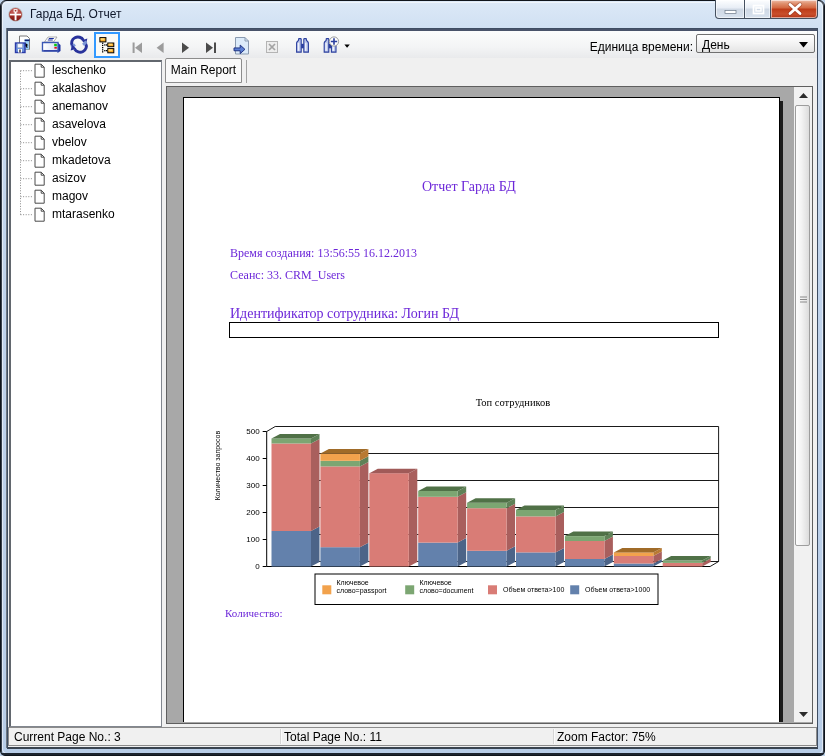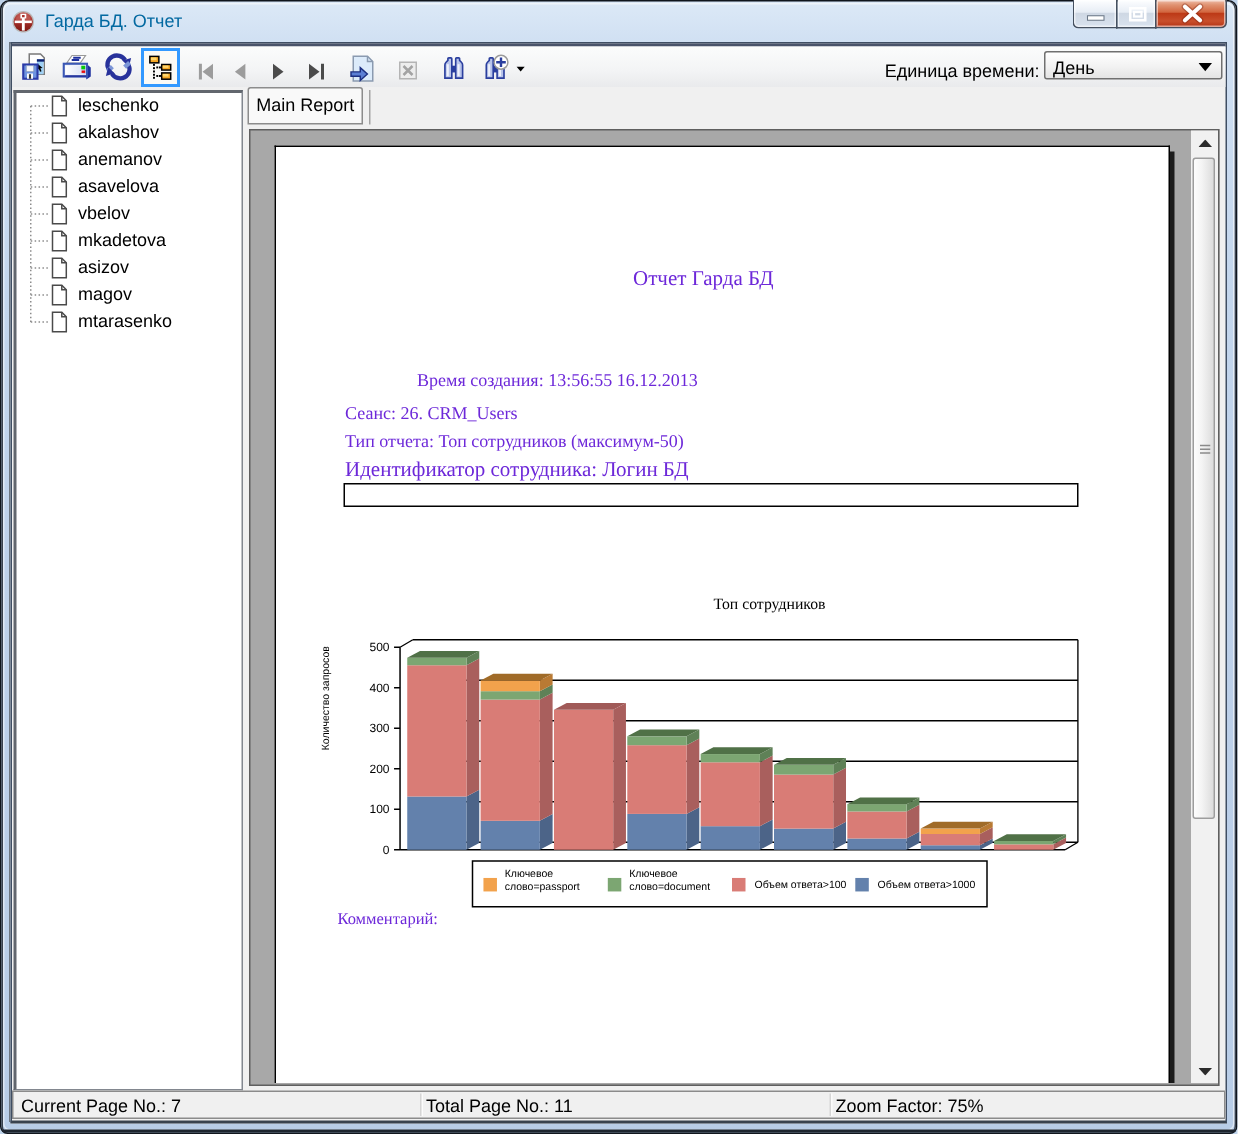--- a/index.html
+++ b/index.html
@@ -13,21 +13,21 @@
   background:linear-gradient(180deg,#dce9f7 0%,#cfdff2 4%,#c3d6ed 26%,#bed1ea 50%,#b8cde7 100%);
   border:1px solid #10151c; border-radius:6px 6px 5px 5px;
   box-shadow: inset 1px 0 0 rgba(14,18,26,0.75), inset -1px 0 0 rgba(14,18,26,0.75);
 }
 .vln { position:absolute; top:28px; width:1px; height:720px; background:#6e7781; }
 #glass::after { 
   content:""; position:absolute; left:1px; top:1px; right:1px; bottom:1px;
   border:1px solid rgba(255,255,255,0.55); border-radius:5px; pointer-events:none;
 }
 #titlebar { position:absolute; left:0; top:0; width:825px; height:28px; }
-#apptitle { position:absolute; left:30px; top:7px; font-size:12px; color:#0369a1; }
+#apptitle { position:absolute; left:30px; top:7px; font-size:12px; color:#0f172a; }
 
 .capbtn { position:absolute; top:0; height:19px; border:1px solid #45505f; border-top:none; box-shadow:inset 0 0 0 1px rgba(255,255,255,0.55); }
 #btnmin { left:715px; width:30px; border-radius:0 0 0 4px;
   background:linear-gradient(180deg,#fdfeff 0%,#e7edf5 45%,#cfd8e4 50%,#d8e2ee 100%); }
 #btnmax { left:744px; width:27px;
   background:linear-gradient(180deg,#fdfeff 0%,#e7edf5 45%,#cfd8e4 50%,#d8e2ee 100%); }
 #btnclose { left:770px; width:48px; border-radius:0 0 4px 0;
   background:linear-gradient(180deg,#efc0ad 0%,#e09372 18%,#d2663f 45%,#bd3a17 50%,#c94f2c 78%,#b33315 100%); }
 
 
@@ -277,23 +277,22 @@
         <path d="M4.5 5 L9 0 H0 Z" fill="#2b2b2b"></path>
       </svg>
   </div>
   <div id="vsbthumb">
       <svg class="abs" style="left:4px;top:190px" width="7" height="7" viewBox="0 0 7 7">
         <path d="M0 1 H7 M0 3.5 H7 M0 6 H7" stroke="#8a8a8a" stroke-width="1"></path>
       </svg>
     </div>
 
   <div class="ser" style="left:414px;top:150px;font-size:14px;">Отчет Гарда БД</div>
-  <div class="ser" style="left:222px;top:217px;font-size:12px;margin-left:48px;">Время создания: 13:56:55 16.12.2013</div>
-  <div class="ser" style="left:222px;top:239px;font-size:12px;">Сеанс: 26. CRM_Users</div>
-  <div class="ser" style="left:222px;top:258px;font-size:12px;">Тип отчета: Топ сотрудников (максимум-50)</div>
+  <div class="ser" style="left:222px;top:217px;font-size:12px;">Время создания: 13:56:55 16.12.2013</div>
+  <div class="ser" style="left:222px;top:239px;font-size:12px;">Сеанс: 33. CRM_Users</div>
   <div class="ser" style="left:222px;top:277px;font-size:14px;">Идентификатор сотрудника: Логин БД</div>
   <div id="intbox" style="left:221px;top:293px;"></div>
 
   <svg id="chart" class="abs" style="left:202px;top:366px" width="520" height="220" viewBox="0 0 520 220">
       <line x1="65.2" y1="31.5" x2="508.6" y2="31.5" stroke="#000" stroke-width="0.9"></line>
       <line x1="65.2" y1="58.5" x2="508.6" y2="58.5" stroke="#000" stroke-width="0.9"></line>
       <line x1="65.2" y1="85.5" x2="508.6" y2="85.5" stroke="#000" stroke-width="0.9"></line>
       <line x1="65.2" y1="112.5" x2="508.6" y2="112.5" stroke="#000" stroke-width="0.9"></line>
       <line x1="65.2" y1="139.5" x2="508.6" y2="139.5" stroke="#000" stroke-width="0.9"></line>
       <line x1="65.2" y1="166.5" x2="508.6" y2="166.5" stroke="#000" stroke-width="0.9"></line>
@@ -380,21 +379,21 @@
       <rect x="195.2" y="190.3" width="9" height="9" fill="#7ca672"></rect>
       <rect x="278" y="190.3" width="9" height="9" fill="#d97c76"></rect>
       <rect x="360.2" y="190.3" width="9" height="9" fill="#6381ac"></rect>
       <text x="126.5" y="189.5" font-size="7" font-family="Liberation Sans">Ключевое</text>
       <text x="126.5" y="198" font-size="7" font-family="Liberation Sans">слово=passport</text>
       <text x="209.5" y="189.5" font-size="7" font-family="Liberation Sans">Ключевое</text>
       <text x="209.5" y="198" font-size="7" font-family="Liberation Sans">слово=document</text>
       <text x="293" y="197" font-size="7" font-family="Liberation Sans">Объем ответа&gt;100</text>
       <text x="375" y="197" font-size="7" font-family="Liberation Sans">Объем ответа&gt;1000</text>
     </svg>
-  <div class="ser" style="left:217px;top:578px;font-size:11px;">Комментарий:</div>
+  <div class="ser" style="left:217px;top:578px;font-size:11px;">Количество:</div>
   <div id="statusbar">
-    <div class="abs" style="left:5px;top:2px;">Current Page No.: 7</div>
+    <div class="abs" style="left:5px;top:2px;">Current Page No.: 3</div>
     <div class="abs" style="left:275px;top:2px;">Total Page No.: 11</div>
     <div class="abs" style="left:548px;top:2px;">Zoom Factor: 75%</div>
     <div class="sep" style="left:271px;"></div>
     <div class="sep" style="left:544px;"></div>
   </div>
 </div>
 
 </body></html>

